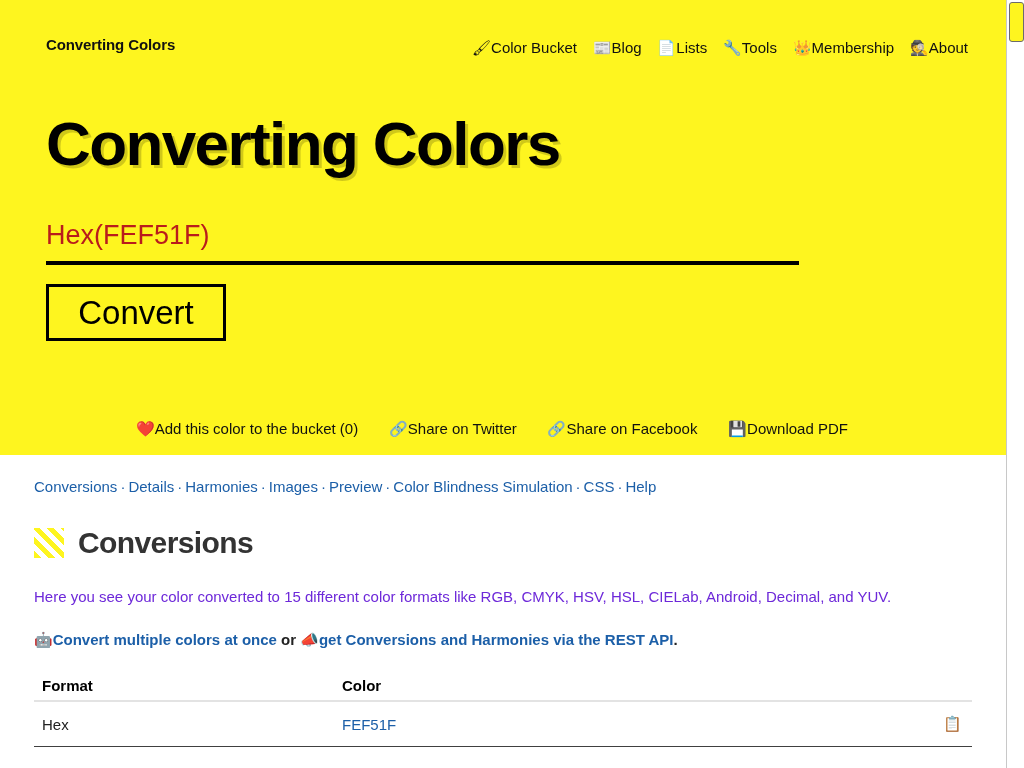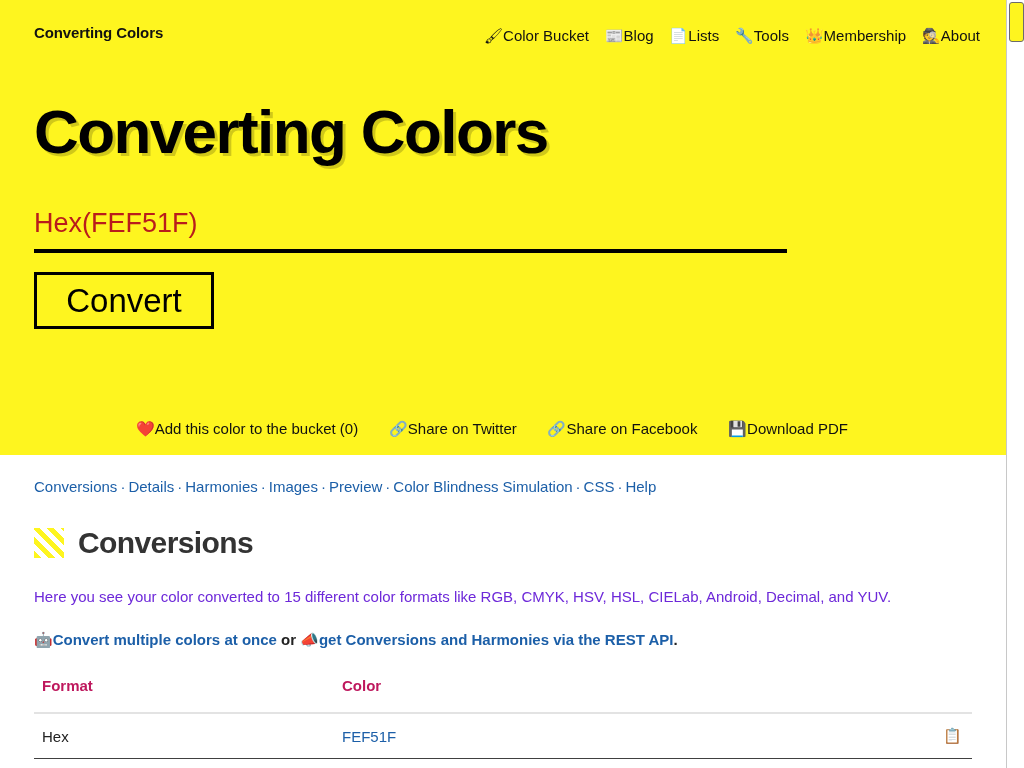--- a/index.html
+++ b/index.html
@@ -21,21 +21,21 @@
     width: 1006px; height: 768px;
     overflow: hidden;
     background: #ffffff;
   }
 
   
   .hero {
     background: #FEF51F;
     height: 455px;
     position: relative;
-    padding: 0;
+    padding: 12px;
   }
   .topbar {
     display: flex;
     align-items: flex-start;
     justify-content: space-between;
     padding: 20px 26px 0 34px;
   }
   .brand {
     font-size: 15px;
     font-weight: bold;
@@ -177,22 +177,22 @@
 
   table.conv {
     margin-top: 27px;
     width: 100%;
     border-collapse: collapse;
     font-size: 15px;
   }
   table.conv th {
     text-align: left;
     font-weight: bold;
-    color: #be185d;
-    padding: 0 0 18px 8px;
+    color: #000000;
+    padding: 0 0 6px 8px;
     border-bottom: 2px solid #e3e3e3;
   }
   table.conv td {
     padding: 13px 0 13px 8px;
     border-bottom: 1px solid #404040;
     color: #222222;
     vertical-align: middle;
   }
   table.conv .col-format { width: 300px; }
   table.conv .col-color  { width: 600px; }

